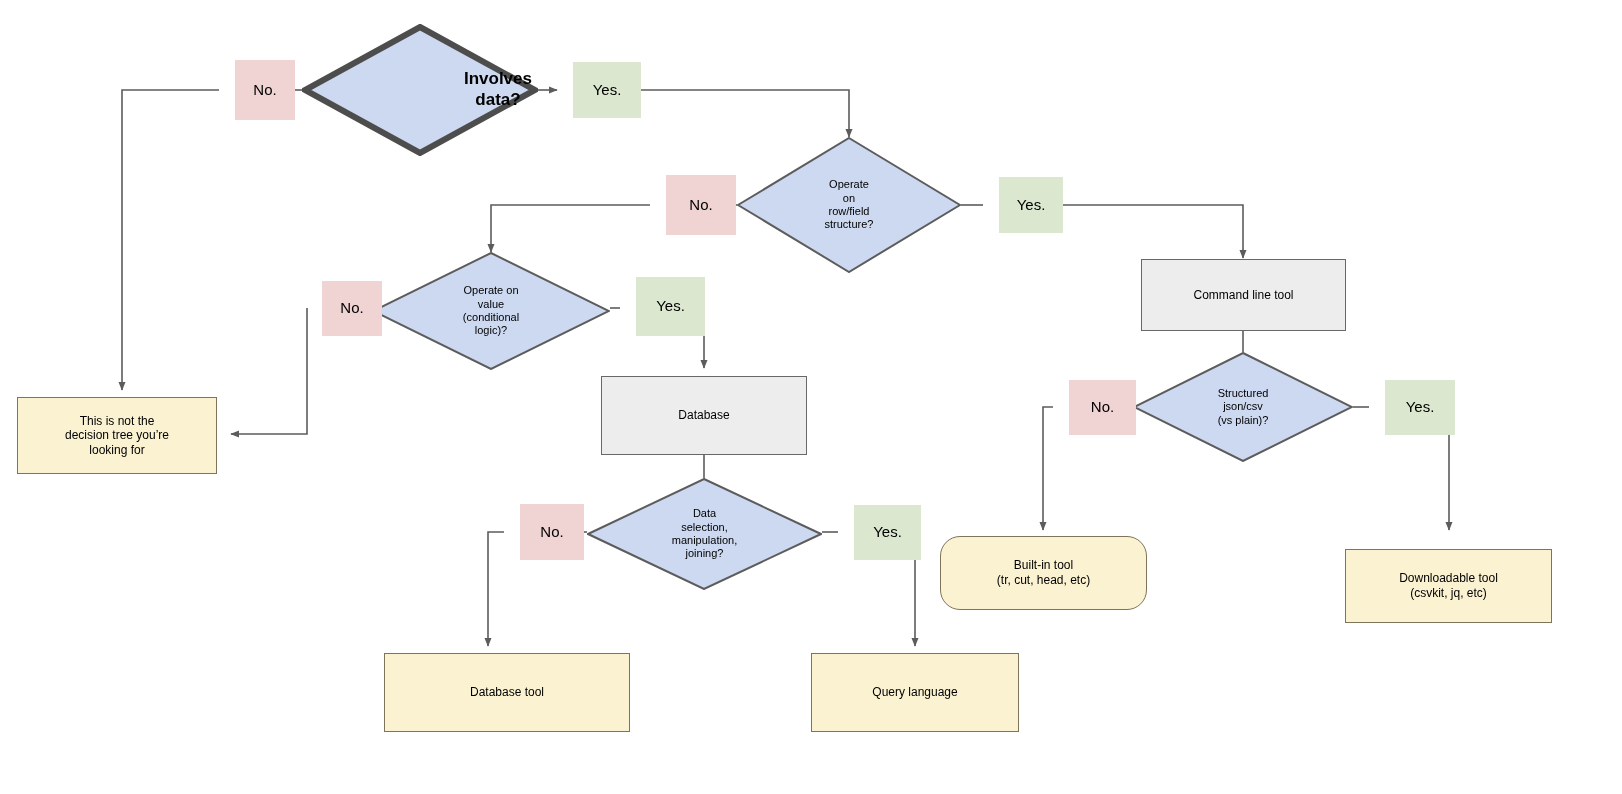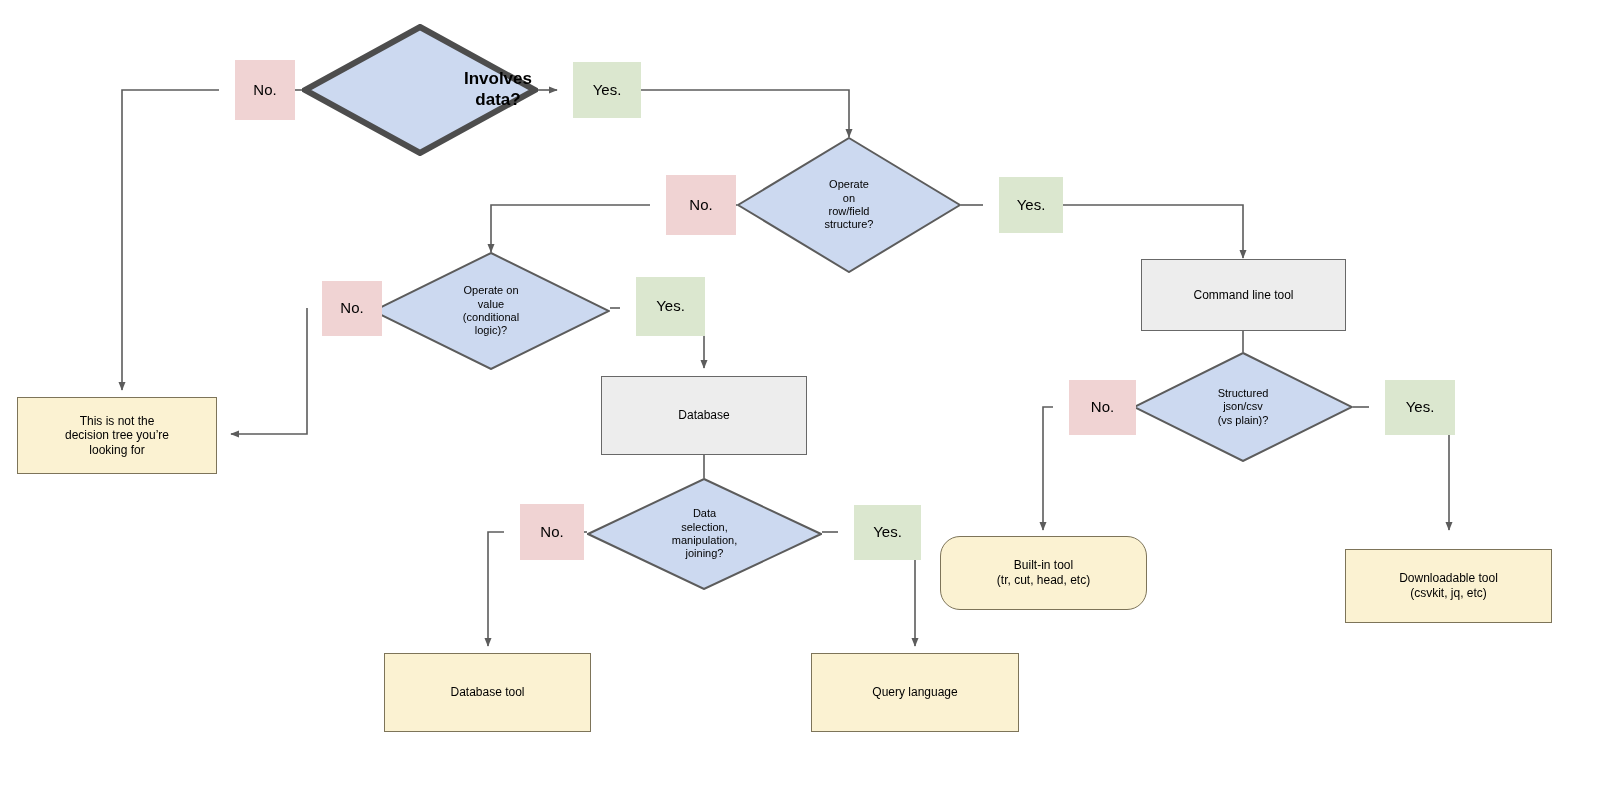--- a/index.html
+++ b/index.html
@@ -195,21 +195,21 @@
   <div class="node box grey" style="left:601px; top:376px; width:206px; height:79px;">
     <span>Database</span>
   </div>
 
   <div class="node box yellow" style="left:17px; top:397px; width:200px; height:77px; white-space:pre-line;">
     <span>This is not the
 decision tree you’re
 looking for</span>
   </div>
 
-  <div class="node box yellow" style="left:384px; top:653px; width:207px; height:79px;">
+  <div class="node box yellow" style="left:384px; top:653px; width:246px; height:79px;">
     <span>Database tool</span>
   </div>
 
   <div class="node box yellow" style="left:811px; top:653px; width:208px; height:79px;">
     <span>Query language</span>
   </div>
 
   <div class="node box yellow" style="left:940px; top:536px; width:207px; height:74px; white-space:pre-line;border-radius:20px;">
     <span>Built-in tool
 (tr, cut, head, etc)</span>

